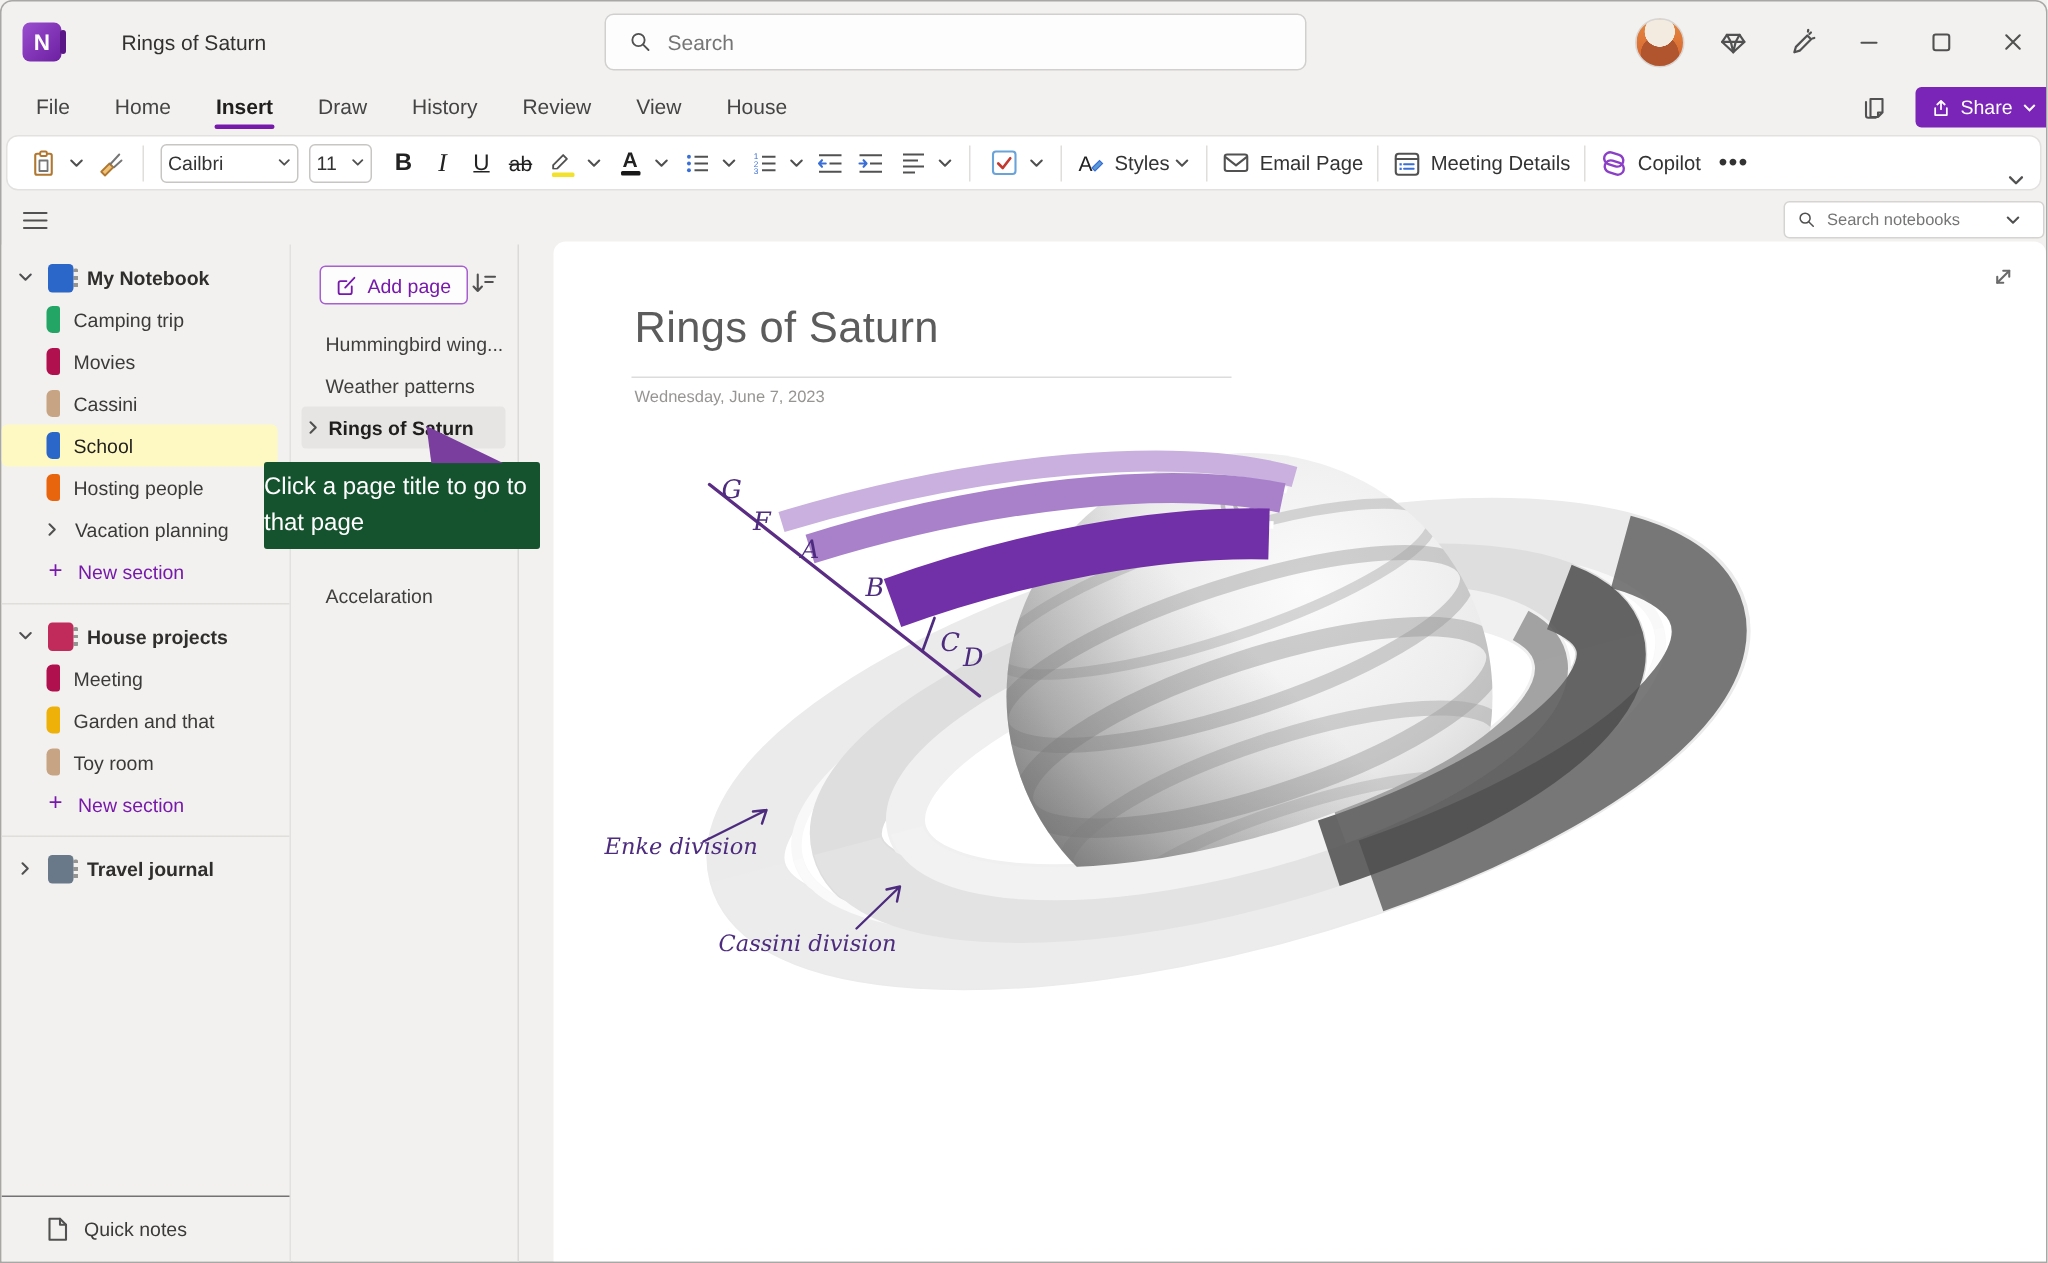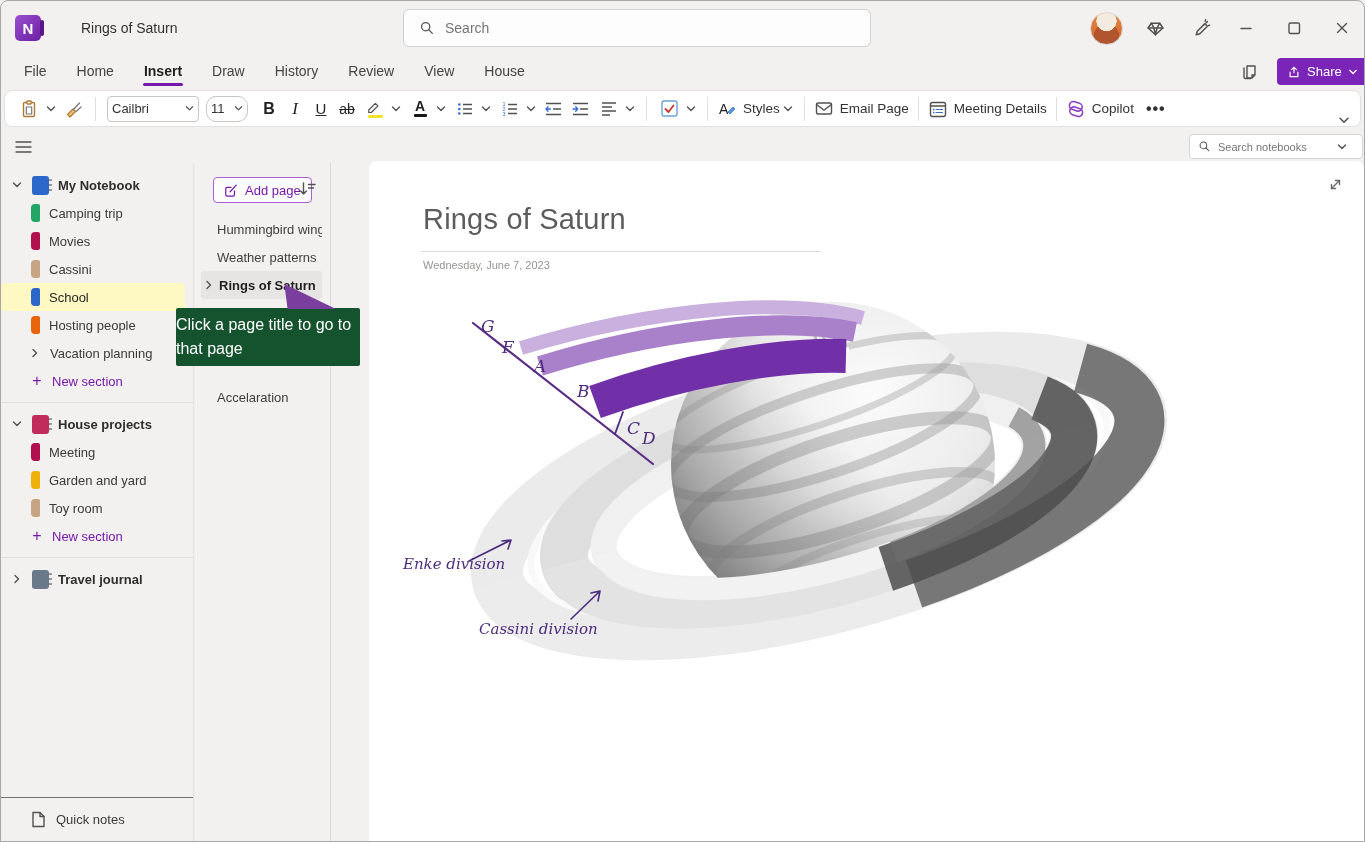--- a/index.html
+++ b/index.html
@@ -53,21 +53,21 @@
   .ribbon { position:absolute; left:3px; right:3px; top:89px; height:37px; background:#ffffff;
     border:1px solid #e3e1df; border-radius:8px; display:flex; align-items:center; padding:0 8px; }
   .grp { display:flex; align-items:center; gap:1px; margin:0 2px; }
   .rb-it { height:28px; min-width:26px; padding:0 4px; display:flex; align-items:center; justify-content:center;
     border-radius:4px; font-size:15px; color:#222; }
   .chev { width:14px; height:28px; display:flex; align-items:center; justify-content:center; }
   .vdiv { width:1px; height:24px; background:#e0dedc; margin:0 7px; }
   .sel-box { height:26px; background:#fff; border:1px solid #c8c6c4; border-radius:4px;
     display:flex; align-items:center; justify-content:space-between; padding:0 4px; font-size:13px; color:#333; }
   .fontname { width:92px; margin-left:4px; }
-  .fontsize { width:42px; margin-left:7px;border-radius:10px; }
+  .fontsize { width:42px; margin-left:7px; }
   .b { font-weight:bold; font-size:16px; }
   .i { font-style:italic; font-family:"Liberation Serif",serif; font-size:17px; }
   .u { text-decoration:underline; font-size:15px; }
   .ab { text-decoration:line-through; font-size:14px; }
   .stack { display:flex; flex-direction:column; align-items:center; line-height:1; gap:2px; }
   .ylw { width:15px; height:3px; background:#f2e22c; border-radius:1px; }
   .blk { width:13px; height:3.5px; background:#181818; border-radius:1px; }
   .rb-label { font-size:13.5px; color:#333; margin-left:5px; white-space:nowrap; }
   .dots { font-size:16px; font-weight:bold; color:#333; letter-spacing:1px; }
   .ribbon-collapse { position:absolute; right:10px; bottom:1px; }
@@ -96,21 +96,21 @@
   .nbicon i { position:absolute; right:-2.5px; top:3px; width:2.5px; height:13px;
     background:repeating-linear-gradient(#4448 0 2.5px, transparent 2.5px 5px); border-radius:1px; }
   .sbchev { width:12px; display:flex; justify-content:center; flex:none; }
   .newsec { color:#7719aa; }
   .newsec .plus { font-size:16px; color:#7719aa; width:12px; text-align:center; }
   .sb-div { height:1px; background:#e0deda; margin:7px 0; }
   .quick { position:absolute; left:0; right:0; bottom:0; height:44px; border-top:1px solid #737373;
     display:flex; align-items:center; gap:10px; padding-left:30px; font-size:13px; color:#3b3a39; }
 
   
-  .pagelist { position:absolute; left:194px; top:162px; width:136px; bottom:0; background:#f2f1ef;
+  .pagelist { position:absolute; left:194px; top:162px; width:151px; bottom:0; background:#f2f1ef;
     border-right:1px solid #dcdad8; }
   .addpage { position:absolute; left:18px; top:14px; height:26px; padding:0 10px;
     background:#fdfdfd; border:1px solid #a85fd0; border-radius:4px; color:#7719aa;
     font-size:13px; display:flex; align-items:center; gap:7px; }
   .sort { position:absolute; right:14px; top:18px; }
   .pl-rows { position:absolute; left:6px; right:8px; top:52px; }
   .pl-row { height:28px; display:flex; align-items:center; padding-left:16px; font-size:13px;
     color:#3f3e3d; border-radius:3px; white-space:nowrap; overflow:hidden; }
   .pl-row.selected { background:#e7e5e3; color:#201f1e; font-weight:bold; padding-left:4px; gap:6px; }
   .pl-spacer { height:56px; }
@@ -493,21 +493,21 @@
         <i></i>
       </span>
     <span class="lbl">House projects</span>
   </div>
   <div class="sb-row sb-sec">
     <span class="chip" style="background: rgb(177, 16, 79);"></span>
     <span class="lbl">Meeting</span>
   </div>
   <div class="sb-row sb-sec">
     <span class="chip" style="background: rgb(237, 177, 10);"></span>
-    <span class="lbl">Garden and yard</span>
+    <span class="lbl">Garden and that</span>
   </div>
   <div class="sb-row sb-sec">
     <span class="chip" style="background: rgb(199, 165, 132);"></span>
     <span class="lbl">Toy room</span>
   </div>
   <div class="sb-row sb-sec newsec">
     <span class="plus">+</span>
     <span class="lbl">New section</span>
   </div>
   <div class="sb-div"></div>

